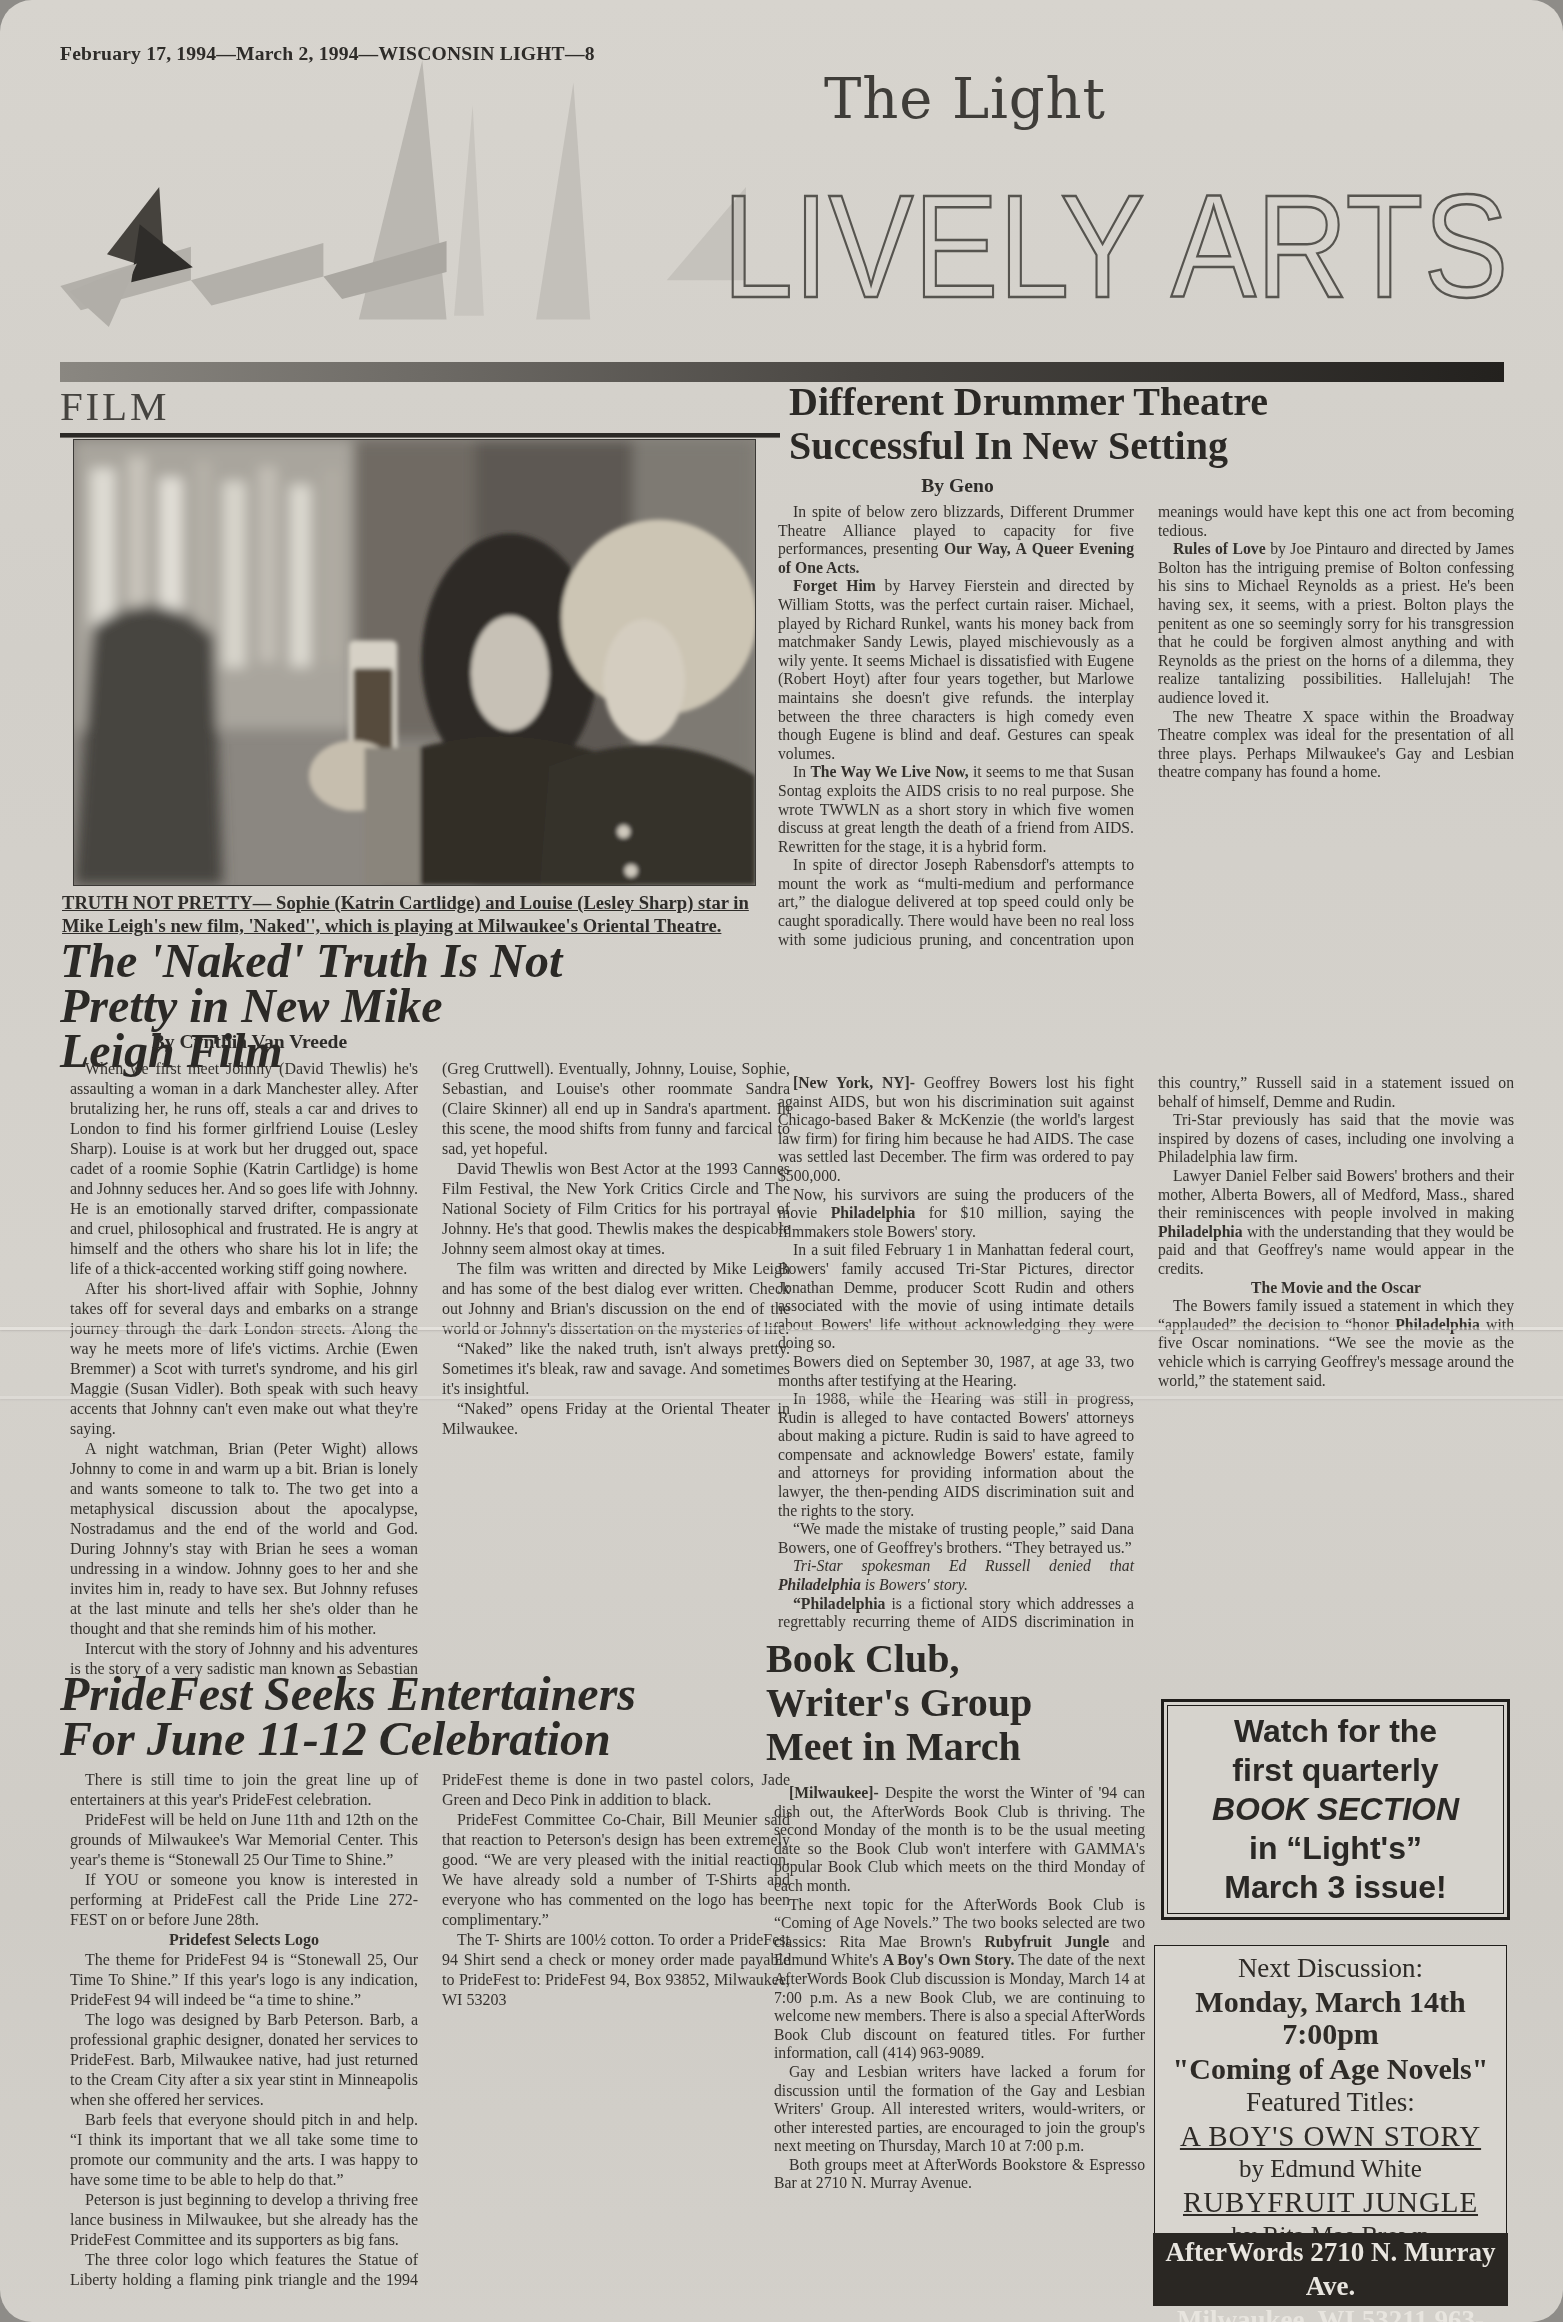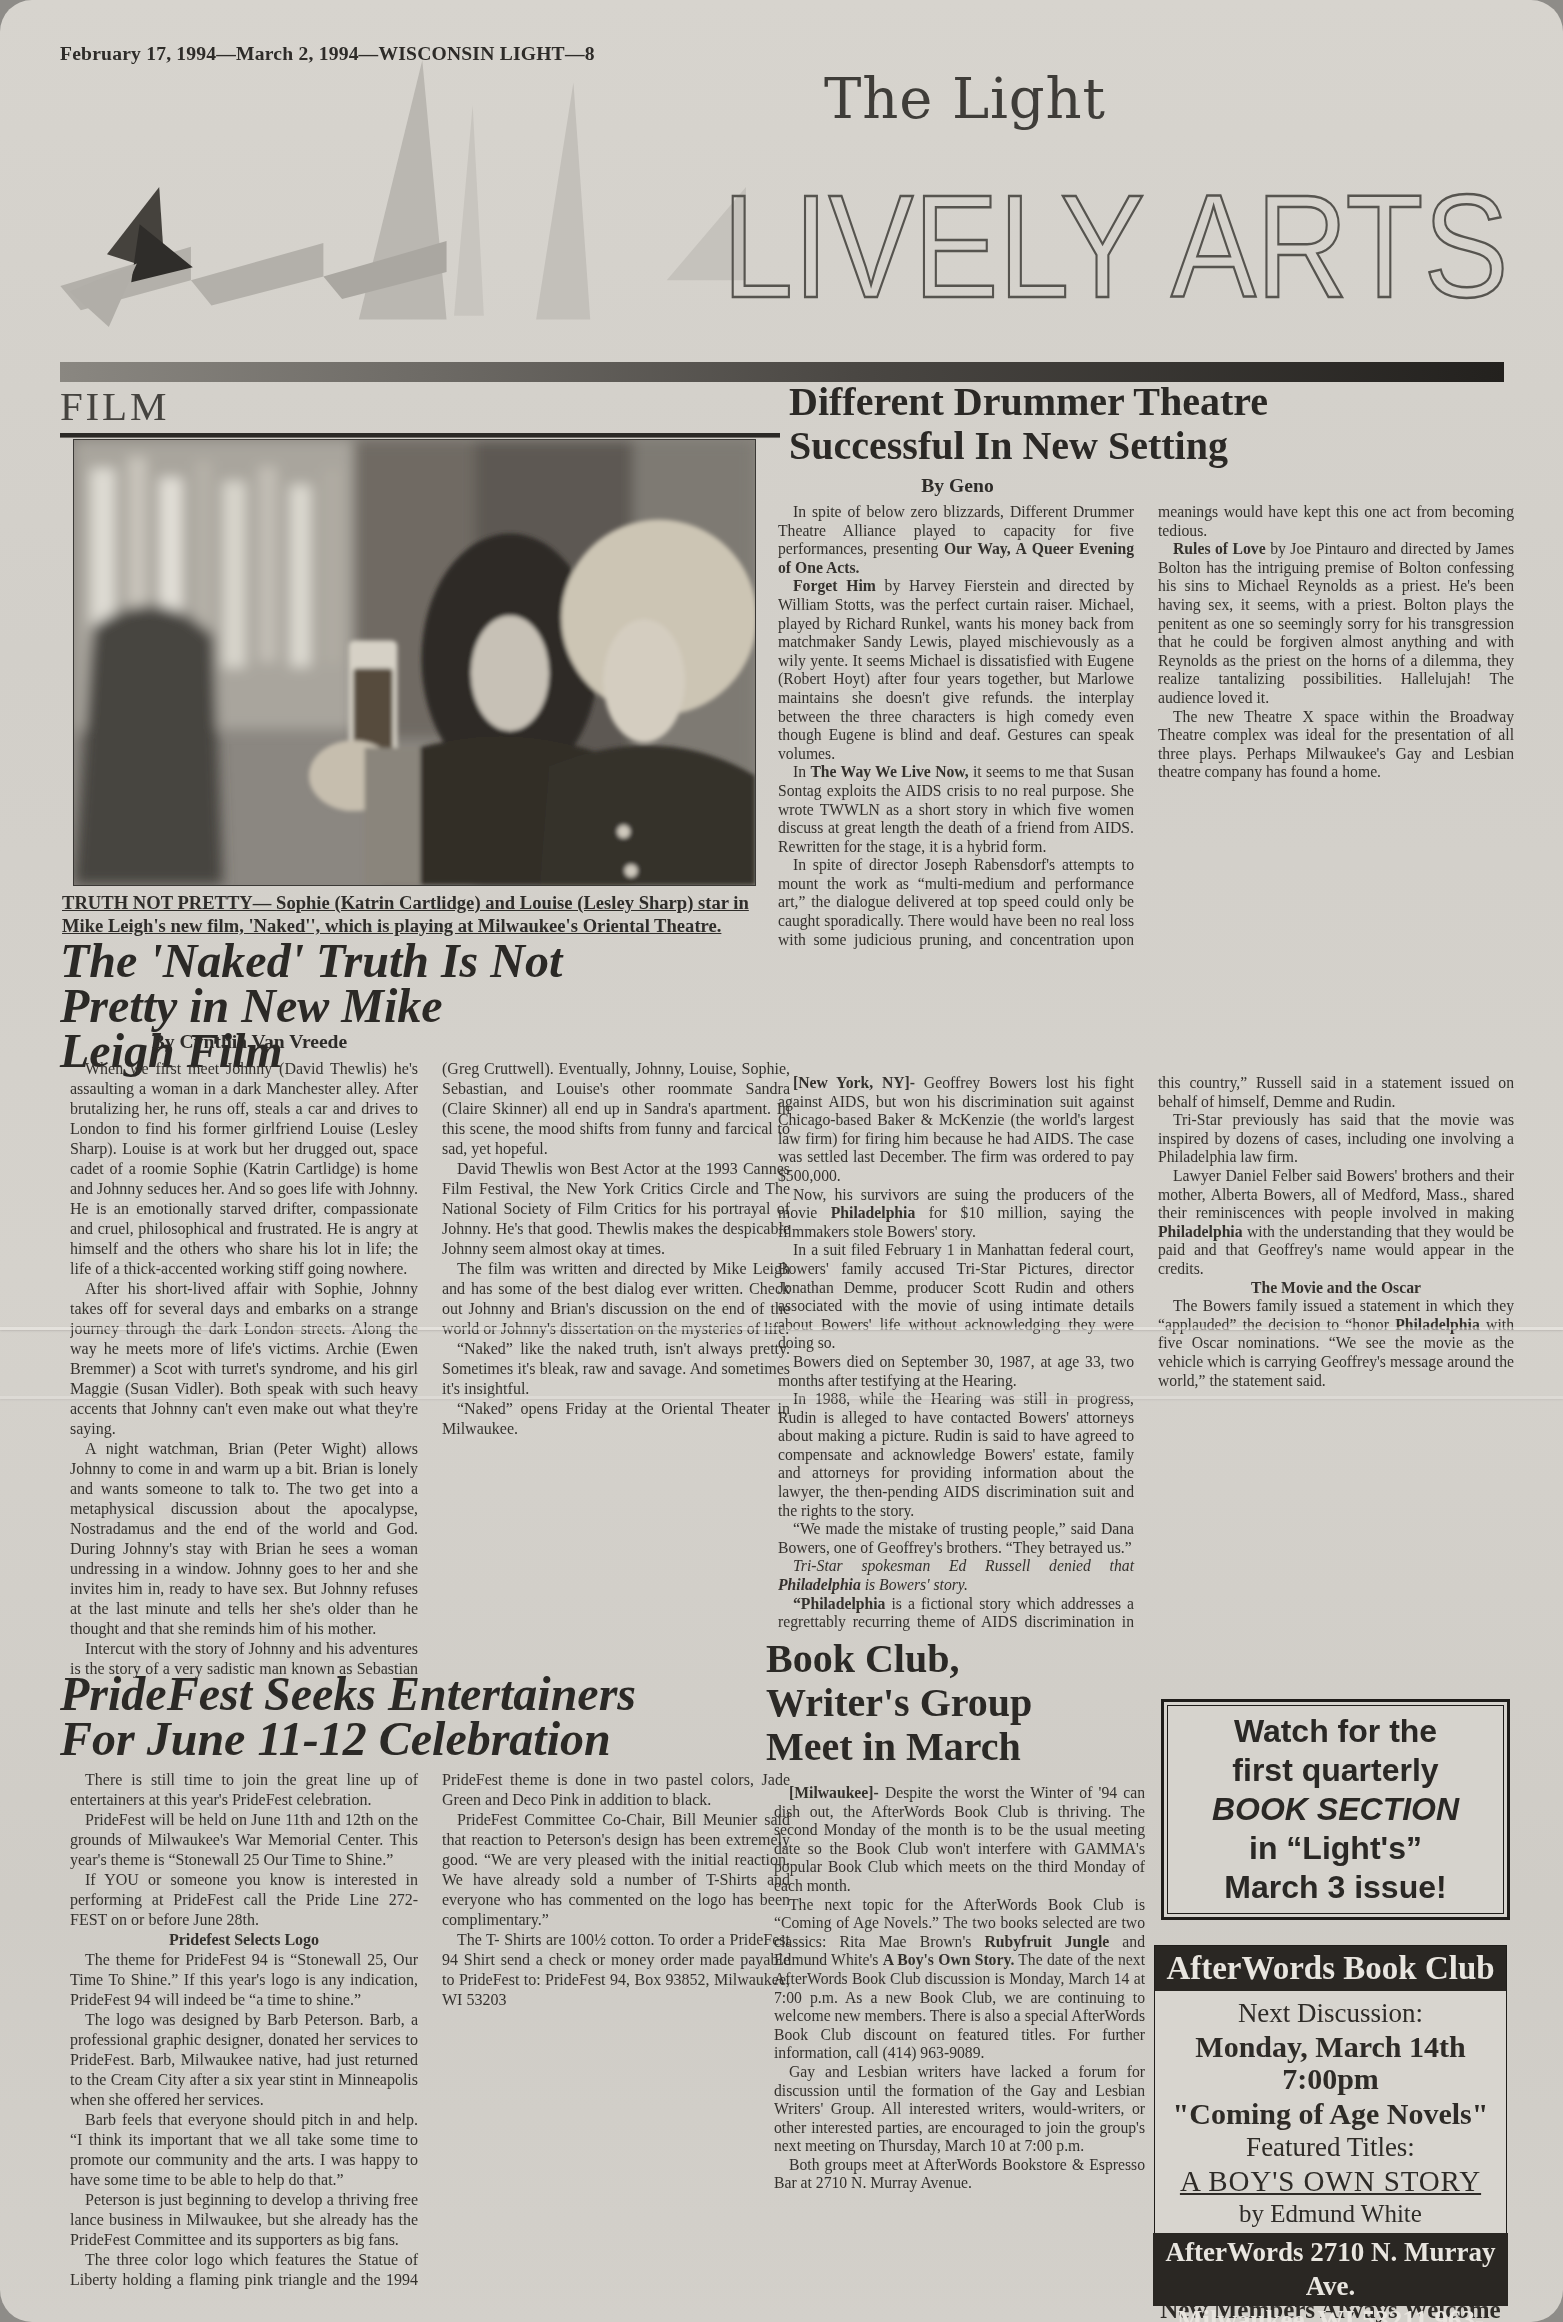--- a/index.html
+++ b/index.html
@@ -207,21 +207,20 @@
     <div id="watch-box-inner">
       <div>Watch for the</div>
       <div>first quarterly</div>
       <div class="bi">BOOK SECTION</div>
       <div>in “Light's”</div>
       <div>March 3 issue!</div>
     </div>
   </div>
 
   <div class="abs" id="afterwords-box">
-    <div class="black-bar" id="aw-header">AfterWords Book Club</div>
     <div id="aw-body">
       <div class="aw-m">Next Discussion:</div>
       <div class="aw-big">Monday, March 14th 7:00pm</div>
       <div class="aw-big">"Coming of Age Novels"</div>
       <div class="aw-m">Featured Titles:</div>
       <div class="aw-title">A BOY'S OWN STORY</div>
       <div class="aw-by">by Edmund White</div>
       <div class="aw-title">RUBYFRUIT JUNGLE</div>
       <div class="aw-by">by Rita Mae Brown</div>
       <div class="aw-bold">New Members Always Welcome</div>

